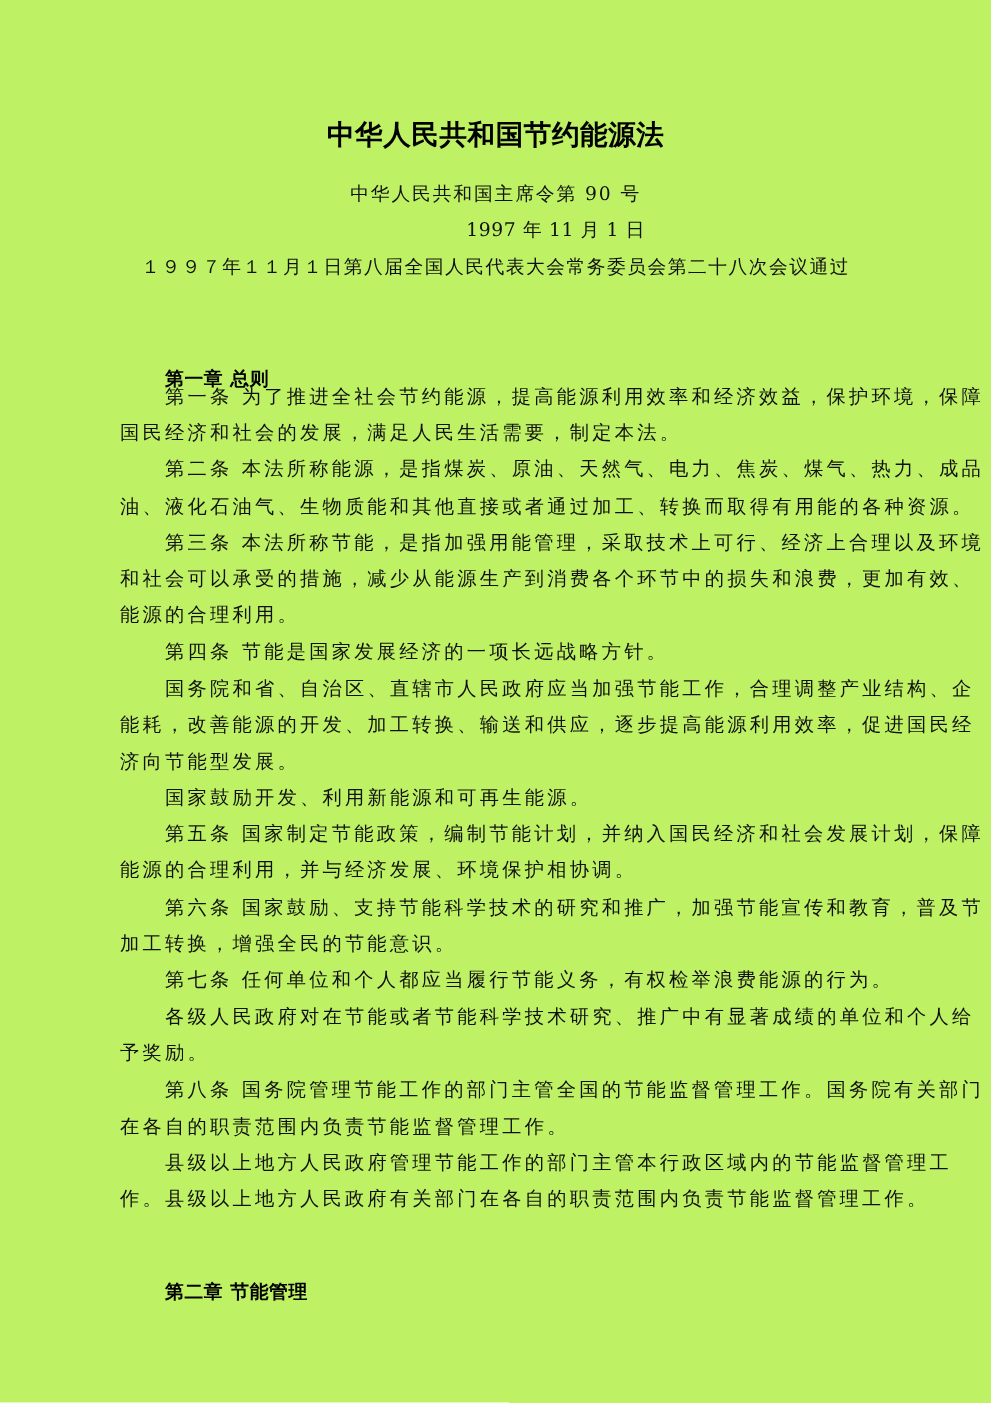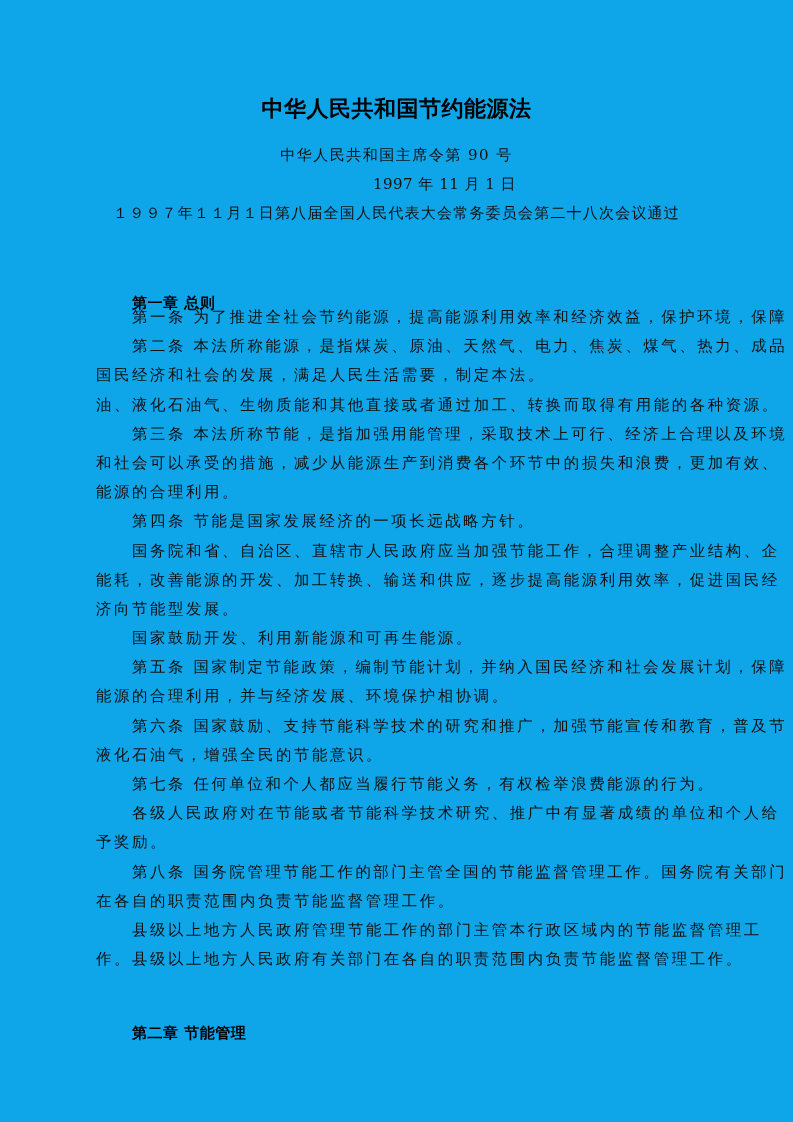--- a/index.html
+++ b/index.html
@@ -14,21 +14,21 @@
       overflow: hidden;
       font-family: "DejaVu Serif", "Liberation Serif", serif;
       color: #111111;
     }
     .page {
       position: absolute;
       left: 0;
       top: 0;
       width: 793px;
       height: 1122px;
-      background: #0ea5e9;
+      background: #bef264;
     }
     .title {
       position: absolute;
       left: 0;
       width: 793px;
       top: 94px;
       text-align: center;
       font-family: "DejaVu Sans", "Liberation Sans", sans-serif;
       font-weight: bold;
       font-size: 22px;
@@ -95,35 +95,35 @@
 
   <div class="title">中华人民共和国节约能源法</div>
   <div class="meta-line meta-order">中华人民共和国主席令第 90 号</div>
   <div class="meta-line meta-date">1997 年 11 月 1 日</div>
   <div class="meta-line meta-passed">１９９７年１１月１日第八届全国人民代表大会常务委员会第二十八次会议通过</div>
 
   <div class="chapter chapter-1">第一章 总则</div>
 
   <div class="body-text" id="chapter-1-body" style="top: 285px;">
       <span class="line indent">第一条 为了推进全社会节约能源，提高能源利用效率和经济效益，保护环境，保障</span>
+      <span class="line">国民经济和社会的发展，满足人民生活需要，制定本法。</span>
       <span class="line indent">第二条 本法所称能源，是指煤炭、原油、天然气、电力、焦炭、煤气、热力、成品</span>
-      <span class="line">国民经济和社会的发展，满足人民生活需要，制定本法。</span>
       <span class="line">油、液化石油气、生物质能和其他直接或者通过加工、转换而取得有用能的各种资源。</span>
       <span class="line indent">第三条 本法所称节能，是指加强用能管理，采取技术上可行、经济上合理以及环境</span>
       <span class="line">和社会可以承受的措施，减少从能源生产到消费各个环节中的损失和浪费，更加有效、</span>
       <span class="line">能源的合理利用。</span>
       <span class="line indent">第四条 节能是国家发展经济的一项长远战略方针。</span>
       <span class="line indent">国务院和省、自治区、直辖市人民政府应当加强节能工作，合理调整产业结构、企</span>
       <span class="line">能耗，改善能源的开发、加工转换、输送和供应，逐步提高能源利用效率，促进国民经</span>
       <span class="line">济向节能型发展。</span>
       <span class="line indent">国家鼓励开发、利用新能源和可再生能源。</span>
       <span class="line indent">第五条 国家制定节能政策，编制节能计划，并纳入国民经济和社会发展计划，保障</span>
       <span class="line">能源的合理利用，并与经济发展、环境保护相协调。</span>
       <span class="line indent">第六条 国家鼓励、支持节能科学技术的研究和推广，加强节能宣传和教育，普及节</span>
-      <span class="line">液化石油气，增强全民的节能意识。</span>
+      <span class="line">加工转换，增强全民的节能意识。</span>
       <span class="line indent">第七条 任何单位和个人都应当履行节能义务，有权检举浪费能源的行为。</span>
       <span class="line indent">各级人民政府对在节能或者节能科学技术研究、推广中有显著成绩的单位和个人给</span>
       <span class="line">予奖励。</span>
       <span class="line indent">第八条 国务院管理节能工作的部门主管全国的节能监督管理工作。国务院有关部门</span>
       <span class="line">在各自的职责范围内负责节能监督管理工作。</span>
       <span class="line indent">县级以上地方人民政府管理节能工作的部门主管本行政区域内的节能监督管理工</span>
       <span class="line">作。县级以上地方人民政府有关部门在各自的职责范围内负责节能监督管理工作。</span>
     </div>
 
   <div class="chapter chapter-2">第二章 节能管理</div>

